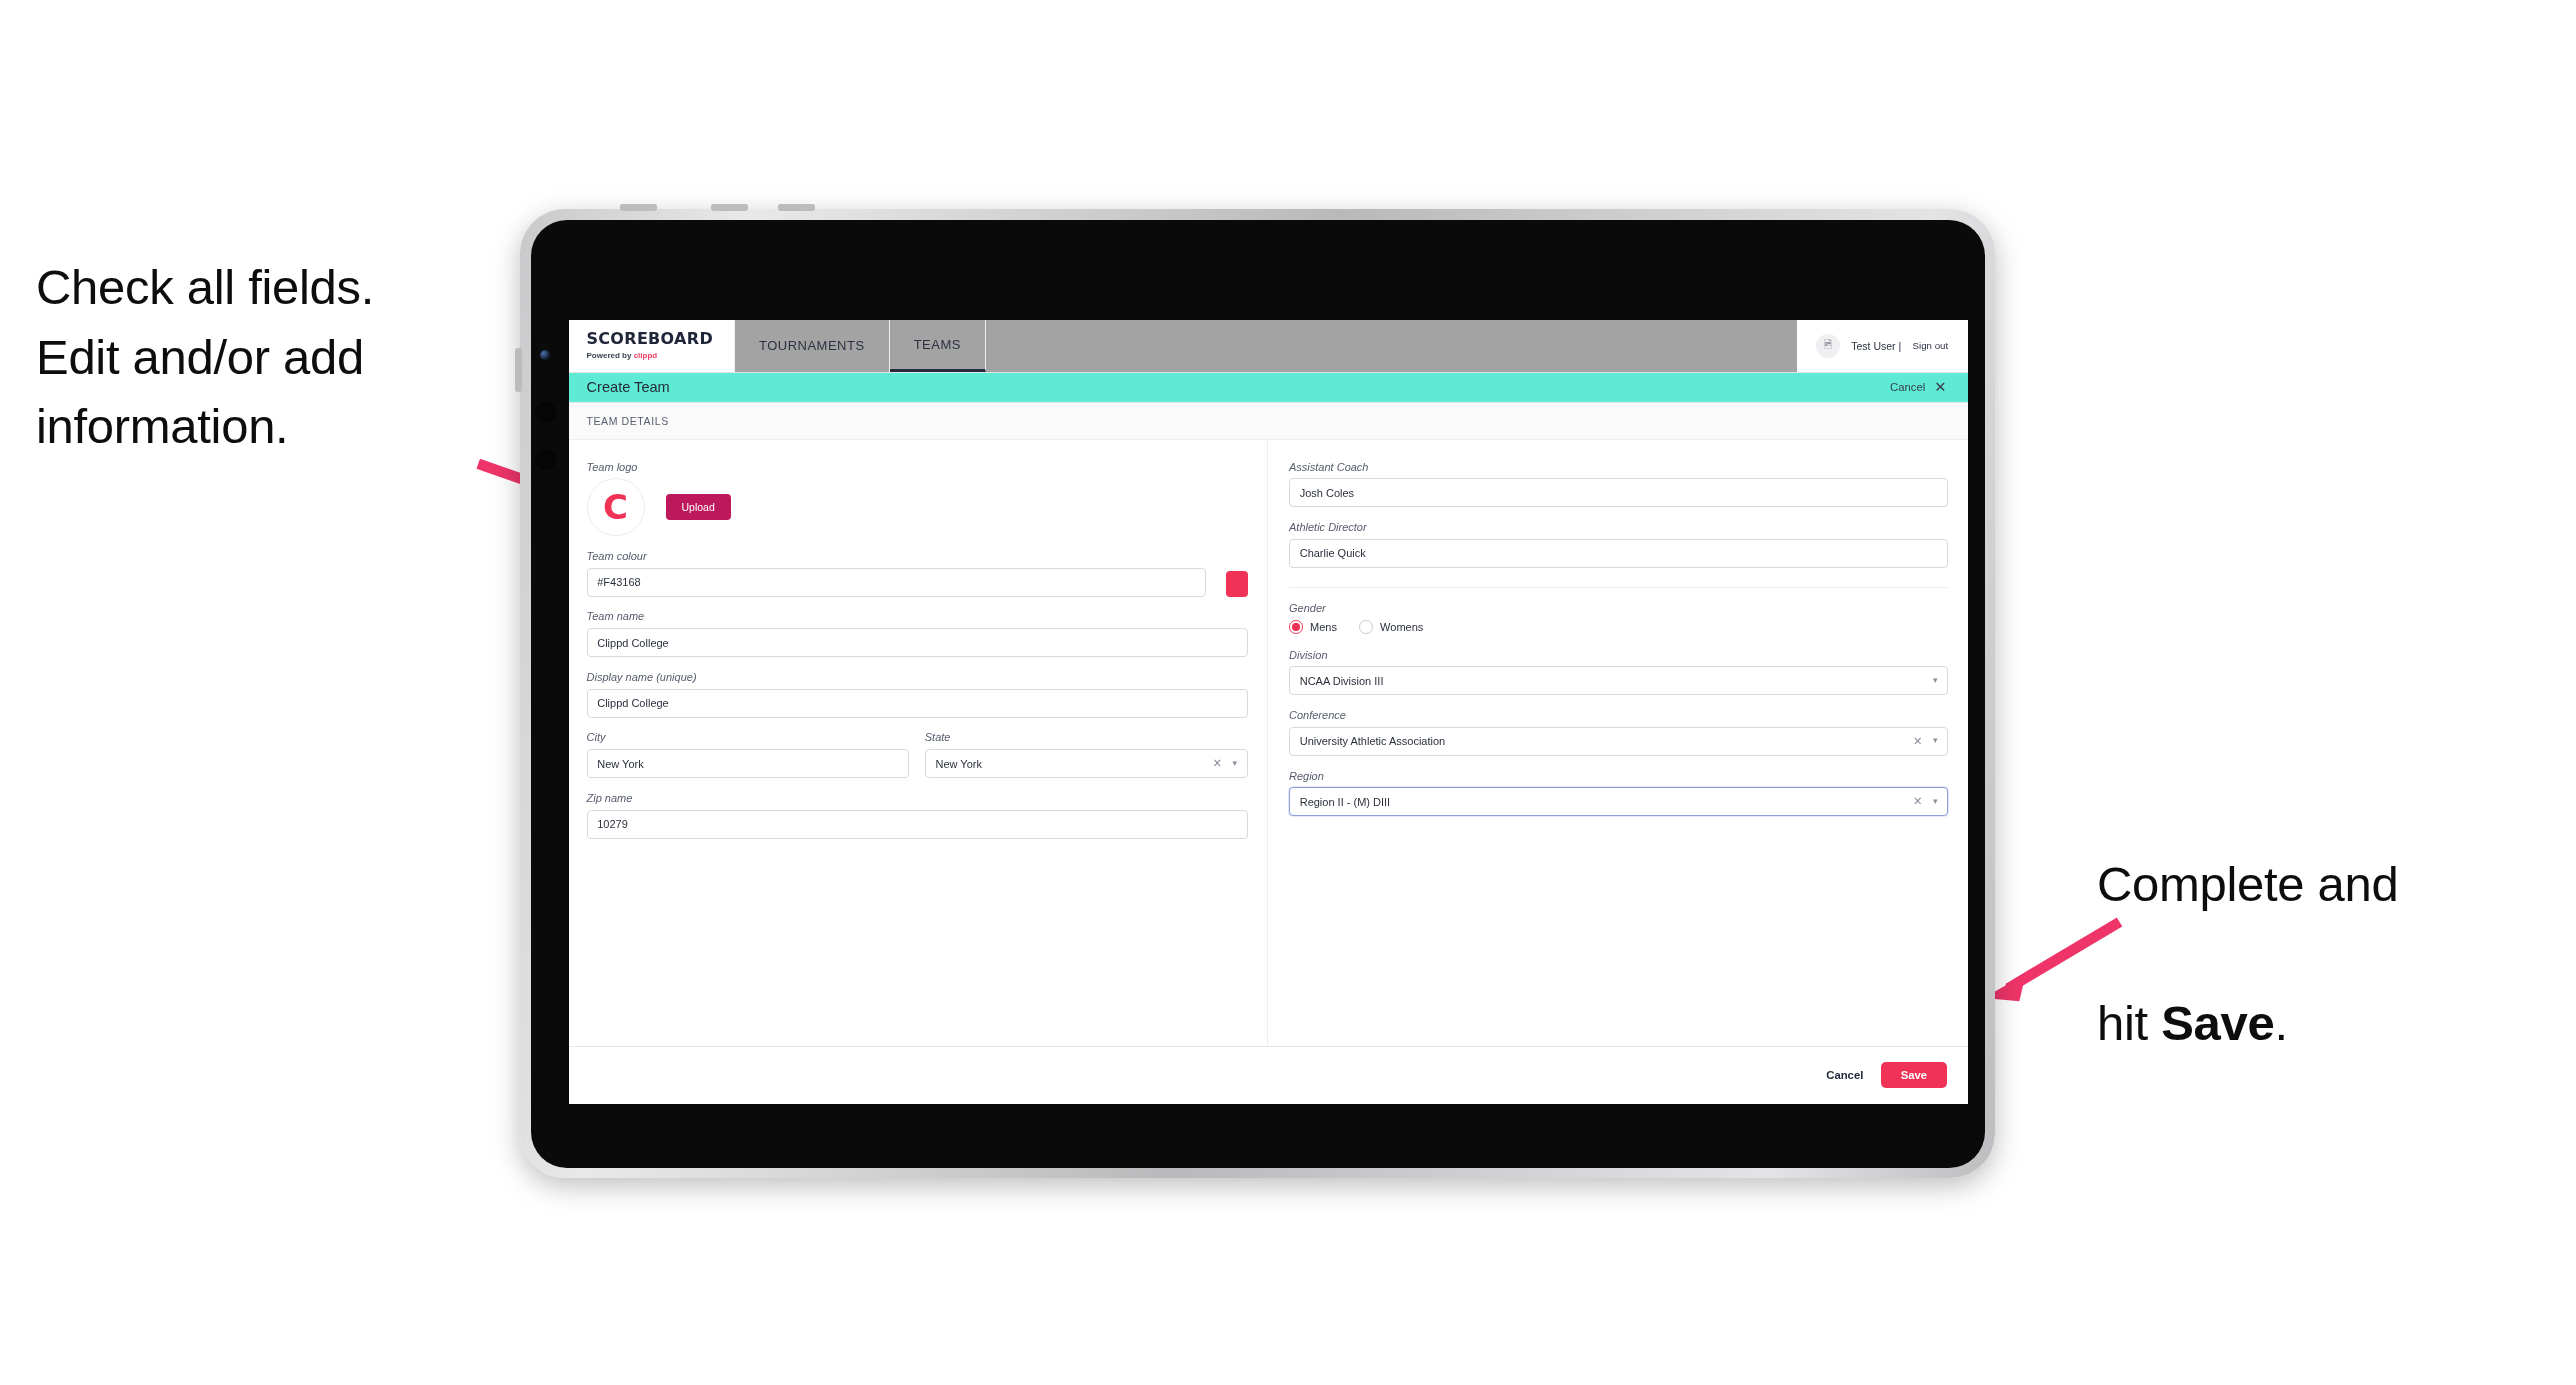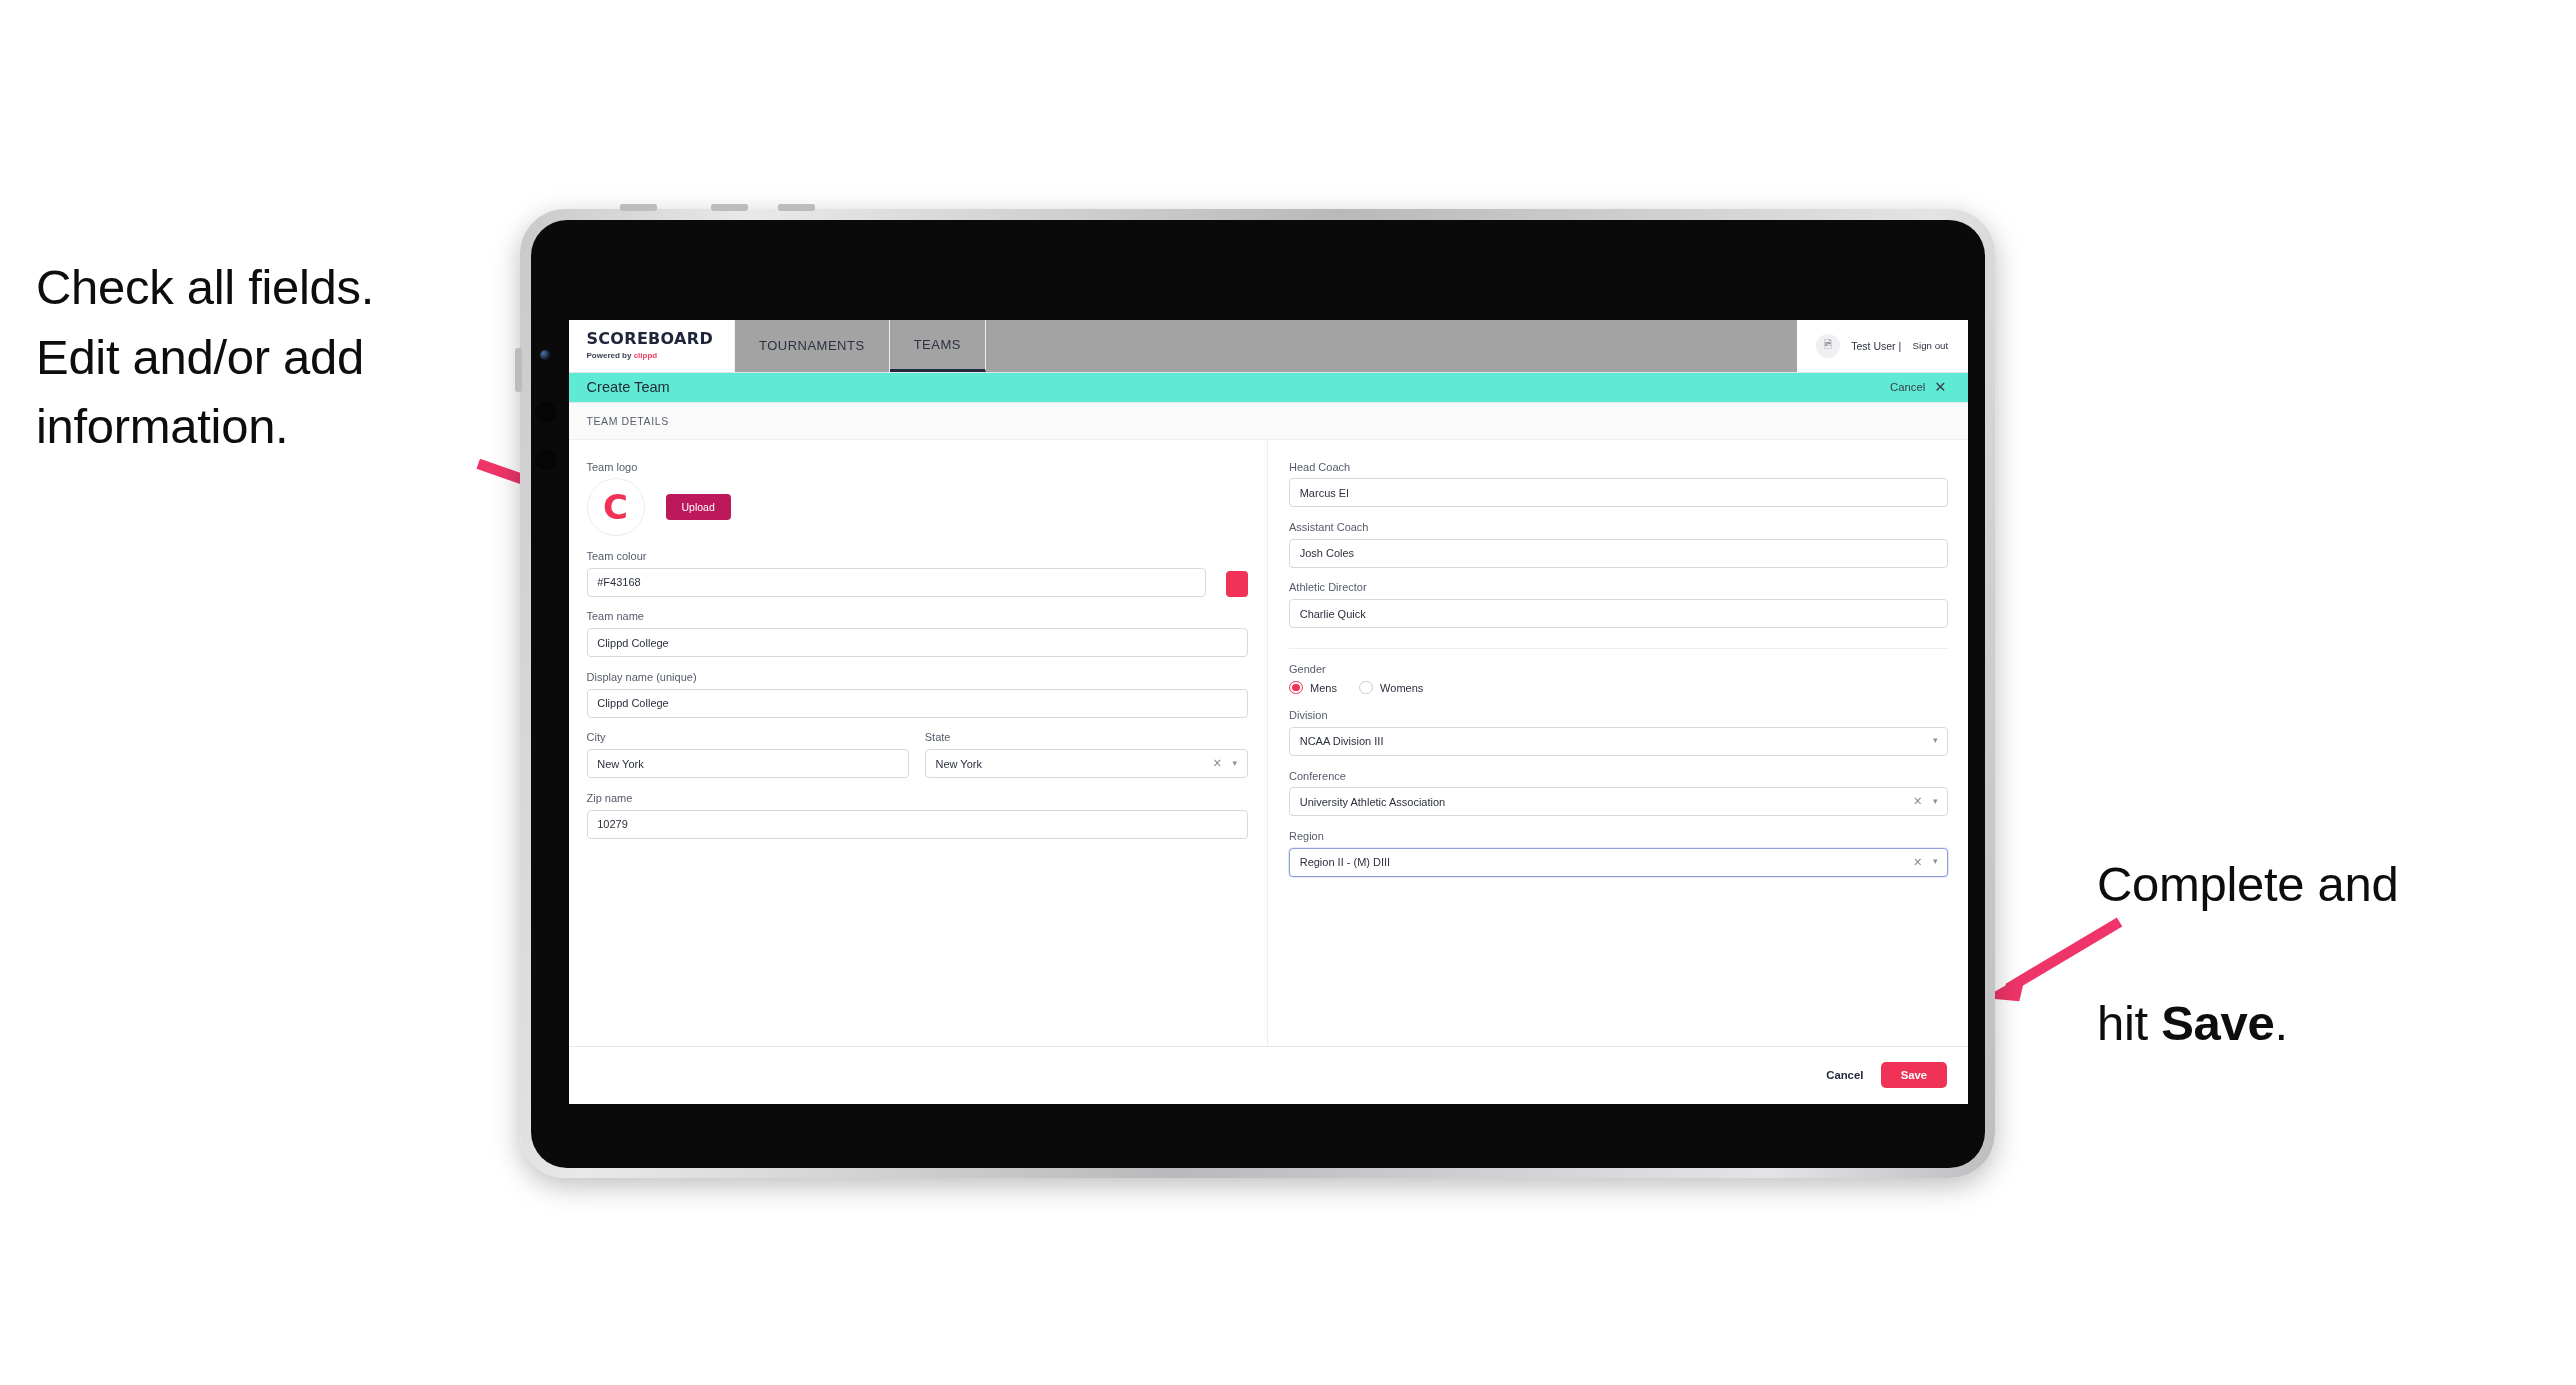--- a/index.html
+++ b/index.html
@@ -117,21 +117,21 @@
     font-size: 10.5px; letter-spacing: 0.6px; color: #565c6d;
   }
 
   
   .form-body { flex: 1; display: flex; background: #fff; min-height: 0; }
   .col { padding: 21px 19.4px 14.6px 18px; }
   .col-left  { width: 50%; border-right: 0.8px solid #eceef1; }
   .col-right { width: 50%; padding-left: 21px; }
 
   .field { margin-bottom: 13.8px; }
-  .field-label { font-size: 11px; color: #555b6b; margin-bottom: 5.7px; display: block; }
+  .field-label { font-size: 11px; color: #555b6b; margin-bottom: 5.7px; display: block; font-style: italic; }
 
   .input {
     width: 100%; height: 29px;
     border: 0.8px solid #d6d8de; border-radius: 4px;
     background: #fff;
     display: flex; align-items: center;
     padding: 0 9.7px;
     font-size: 11px; color: #2b303d;
   }
   .input.focus { border-color: #8e9ddc; box-shadow: 0 0 0 0.8px rgba(120,140,220,.25); }
@@ -330,26 +330,20 @@
             <div class="field">
               <label class="field-label">Zip name</label>
               <div class="input">
                 <span class="val">10279</span>
               </div>
             </div>
           </div>
 
           <div class="col col-right">
 
-            <div class="field">
-              <label class="field-label">Head Coach</label>
-              <div class="input">
-                <span class="val">Marcus El</span>
-              </div>
-            </div>
 
             <div class="field">
               <label class="field-label">Assistant Coach</label>
               <div class="input">
                 <span class="val">Josh Coles</span>
               </div>
             </div>
 
             <div class="field">
               <label class="field-label">Athletic Director</label>

